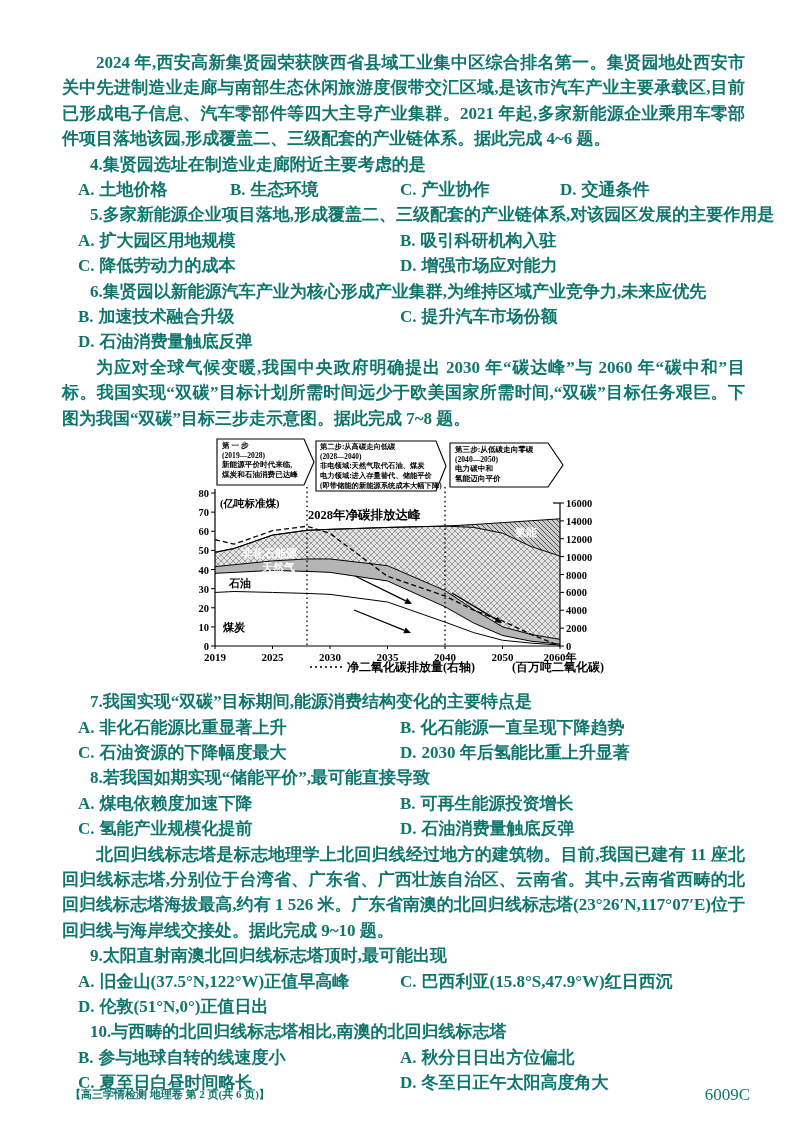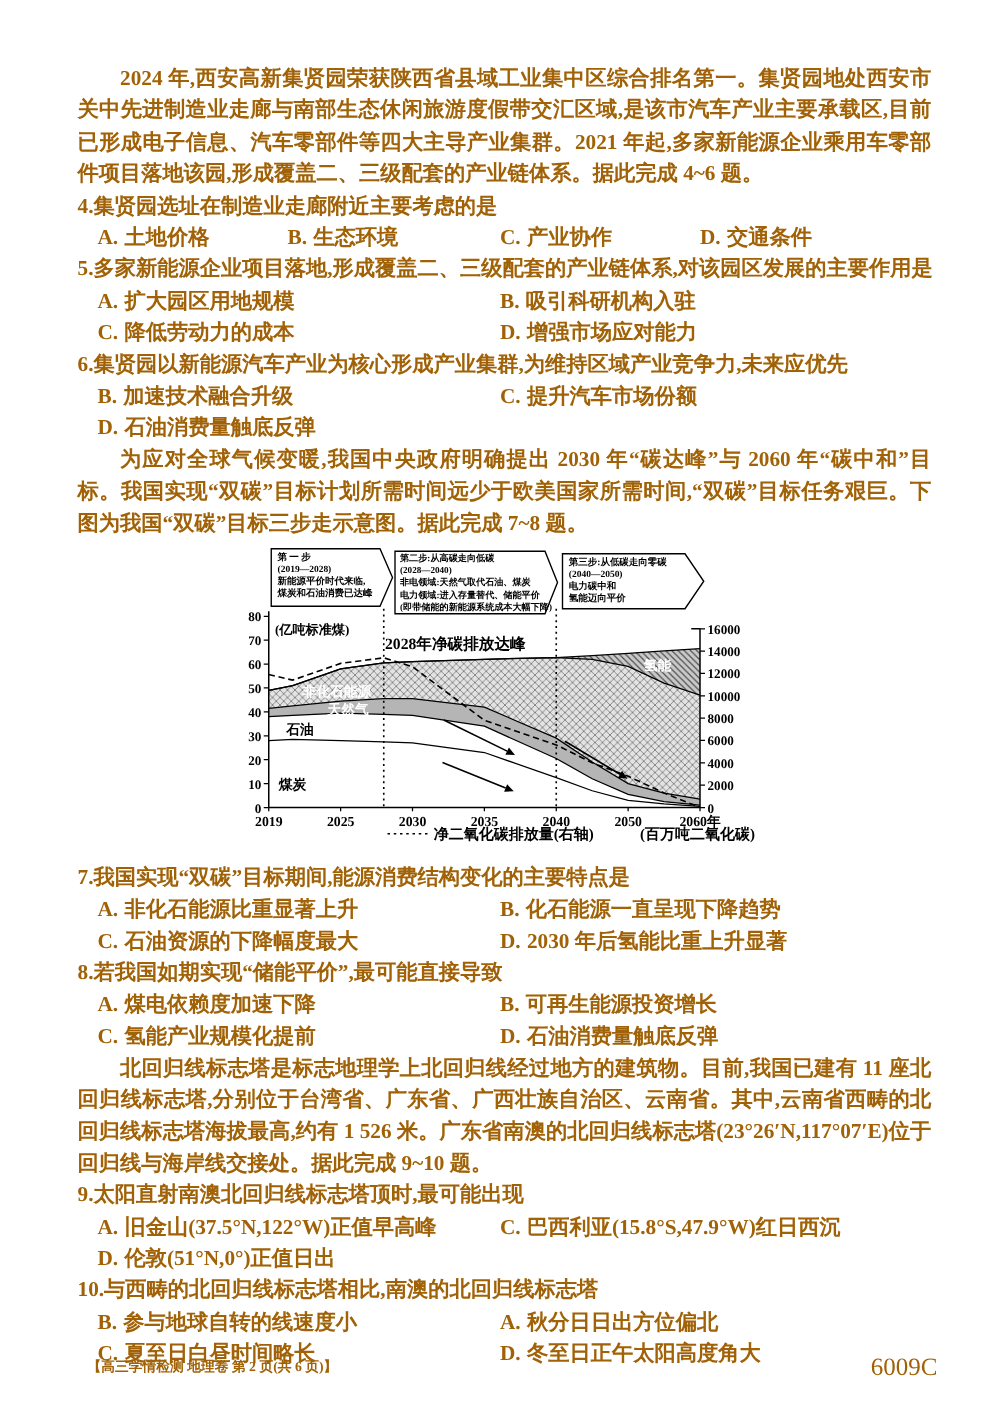--- a/index.html
+++ b/index.html
@@ -1,30 +1,30 @@
 <!DOCTYPE html>
 <html><head>
 <meta charset="utf-8">
 <style>
   html,body{margin:0;padding:0;background:#ffffff;}
   .sheet{
-    position:relative;width:800px;height:1131px;background:#fff;color:#a16207;
+    position:relative;width:800px;height:1131px;background:#fff;color:#0f766e;
     font-family:"Liberation Serif","DejaVu Serif",serif;font-weight:700;
     font-size:17px;line-height:25.4px;box-sizing:border-box;
     padding:50px 55px 0 62px;overflow:hidden;
   }
   .para{text-align:justify;text-indent:2em;}
-  .q-stem{white-space:nowrap;}
+  .q-stem{white-space:nowrap;margin-left:28px;}
   .opts2{display:grid;grid-template-columns:322px 1fr;padding-left:16px;}
   .opts4{display:grid;grid-template-columns:152px 170px 160px 1fr;padding-left:16px;}
   .opt{white-space:nowrap;}
   .ol{margin-right:5px;}
   .chart-wrap{margin:4px 0 2px 120px;line-height:0;}
   .footer-line{position:absolute;left:0;right:0;bottom:24px;text-align:left;font-size:11px;padding-left:70px;}
-  .page-code{position:absolute;right:50px;bottom:24px;font-weight:400;font-size:20px;}
+  .page-code{position:absolute;right:50px;bottom:24px;font-weight:400;font-size:17px;}
 </style>
 </head>
 <body>
 
 <div class="sheet">
 
   <div class="para">2024 年,西安高新集贤园荣获陕西省县域工业集中区综合排名第一。集贤园地处西安市关中先进制造业走廊与南部生态休闲旅游度假带交汇区域,是该市汽车产业主要承载区,目前已形成电子信息、汽车零部件等四大主导产业集群。2021 年起,多家新能源企业乘用车零部件项目落地该园,形成覆盖二、三级配套的产业链体系。据此完成 4~6 题。</div>
 
   <div class="q">
     <div class="q-stem"><span>4.</span><span>集贤园选址在制造业走廊附近主要考虑的是</span></div>

